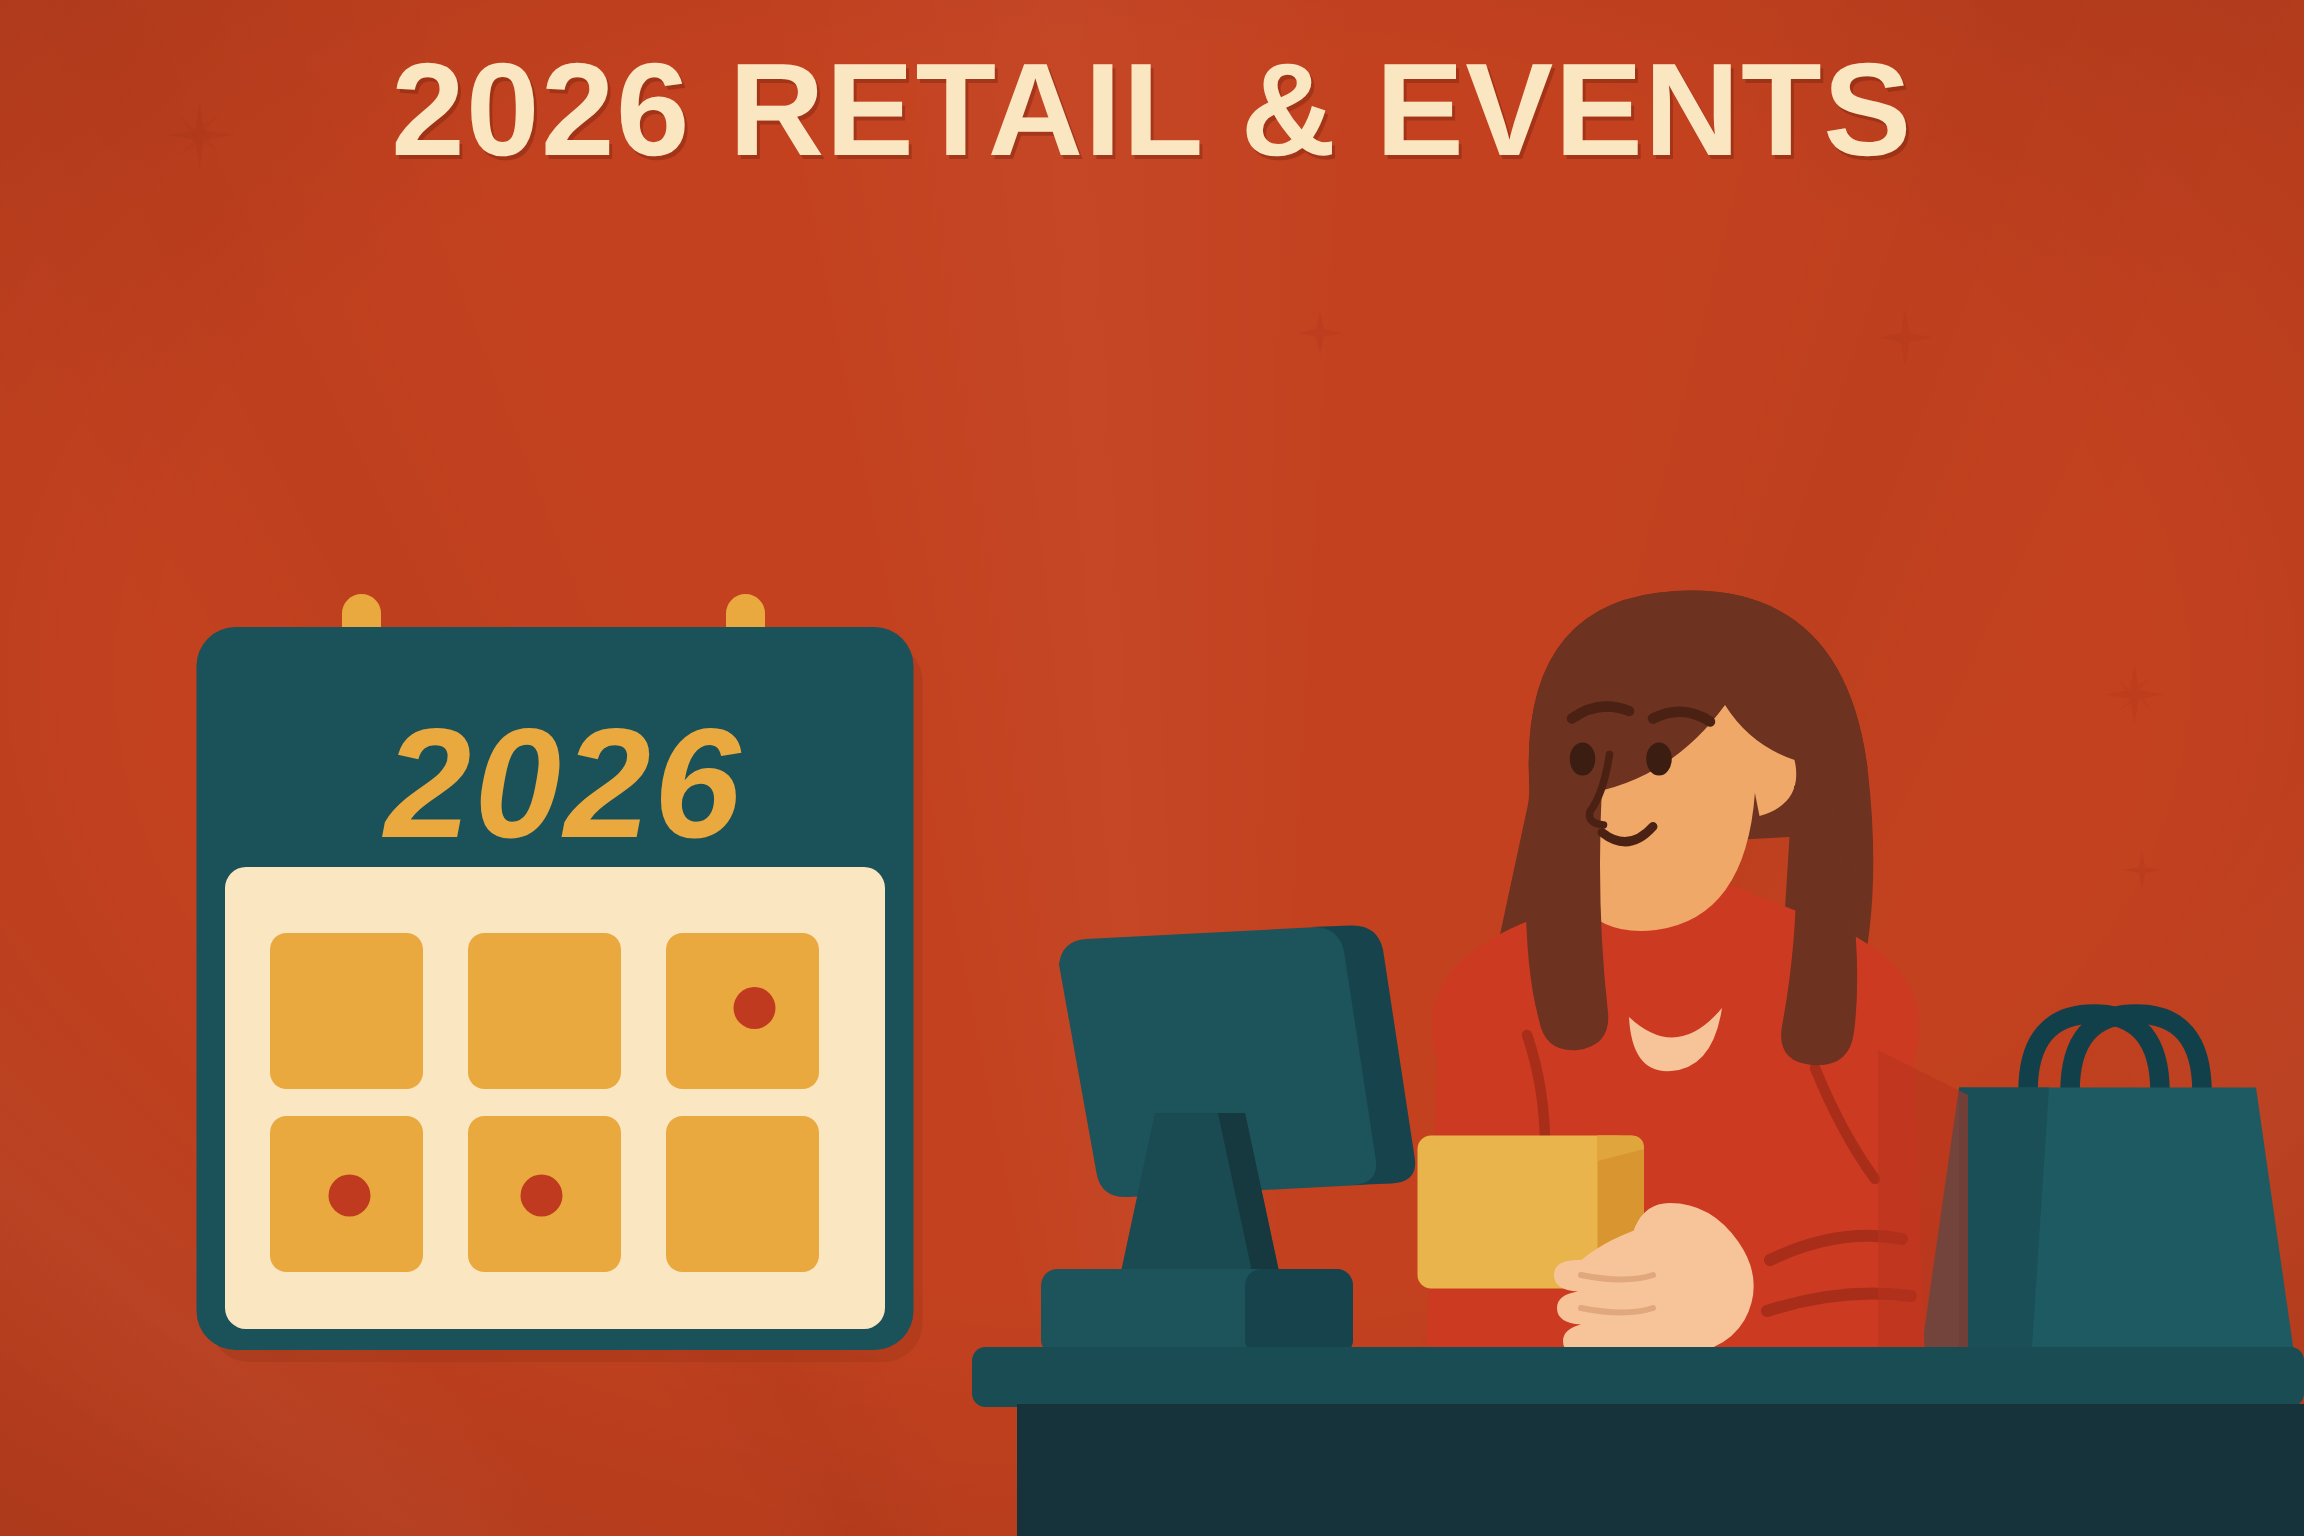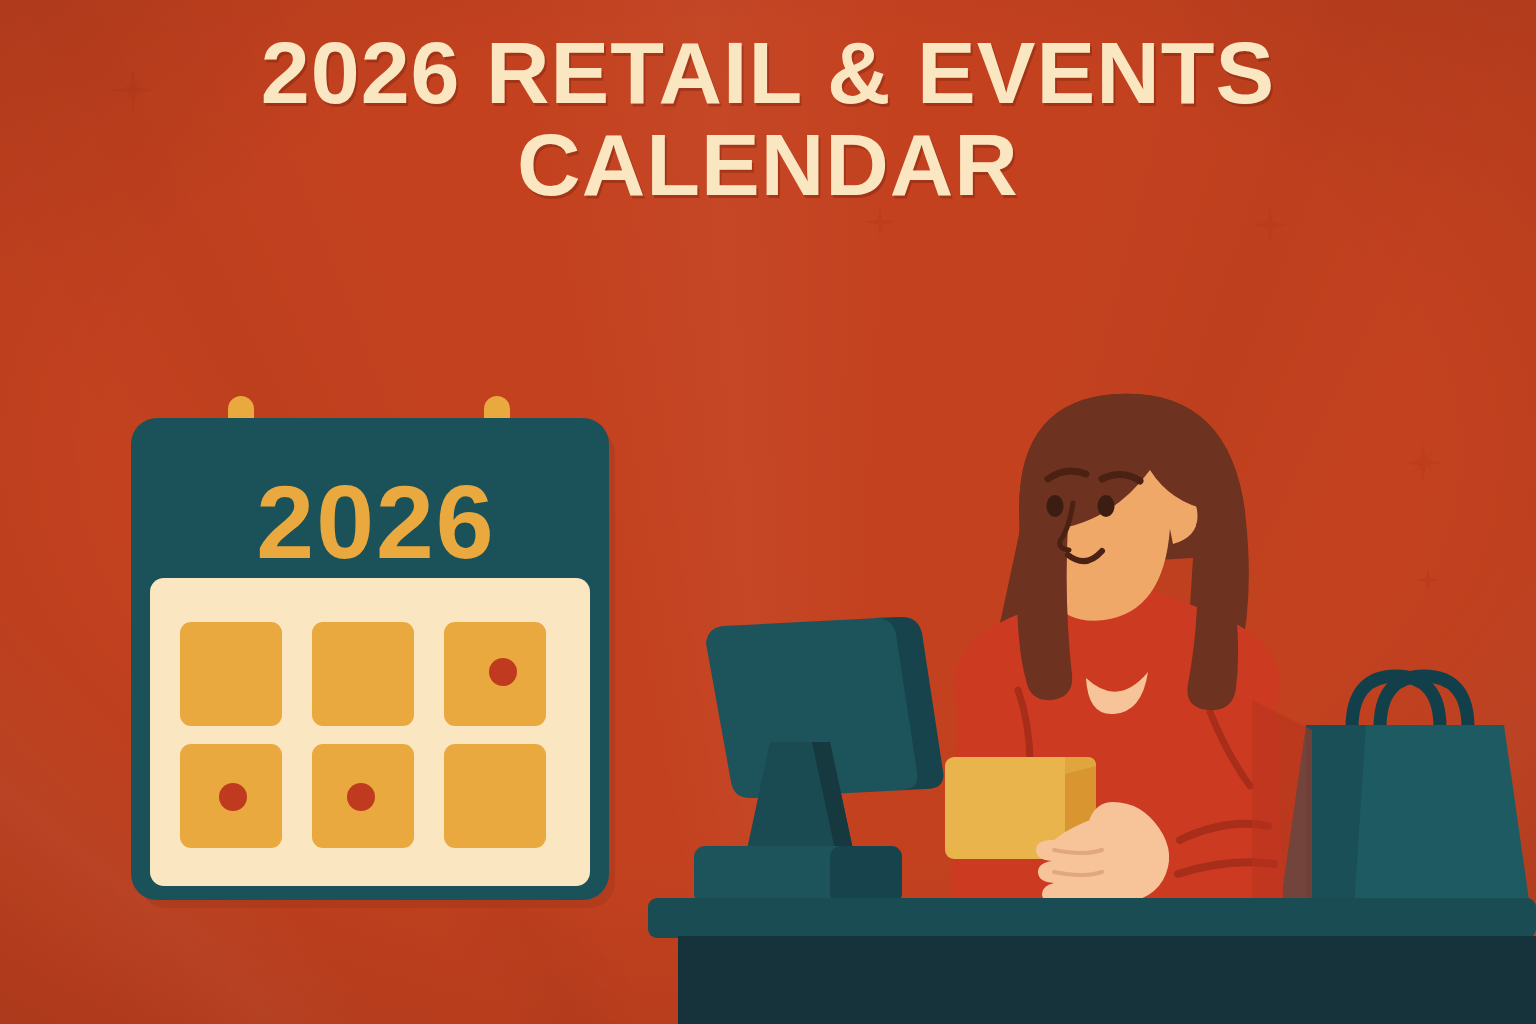--- a/index.html
+++ b/index.html
@@ -115,20 +115,21 @@
     letter-spacing: 1.2px;
     text-shadow: 1.5px 2px 0 rgba(90,22,8,0.26);
     white-space: nowrap;
   }
 
   
   .scene {
     position: absolute;
     inset: 0;
     z-index: 4;
+    font-style: italic;
   }
   .scene svg { display: block; width: 1536px; height: 1024px; }
 </style>
 </head>
 <body>
 
 <div id="poster">
 
   <div class="bg-base"></div>
   <div class="bg-rays"></div>
@@ -151,21 +152,20 @@
     <path d="M15 0 L17.5 12.5 L30 15 L17.5 17.5 L15 30 L12.5 17.5 L0 15 L12.5 12.5 Z" fill="#b0371a"></path>
   </svg>
   <svg class="sparkle" style="left:1415px;top:567px;" width="26" height="26" viewBox="0 0 26 26">
     <path d="M13 0 L15 11 L26 13 L15 15 L13 26 L11 15 L0 13 L11 11 Z" fill="#b0371a"></path>
   </svg>
 
   <div class="bg-vignette"></div>
 
   <div class="headline">
     <div class="title-line l1">2026 RETAIL &amp; EVENTS</div>
-    <div class="title-line l2">CALENDAR</div>
   </div>
 
   <div class="scene">
   <svg viewBox="0 0 1536 1024" xmlns="http://www.w3.org/2000/svg">
     <defs>
       <clipPath id="clipPoster">
             <rect x="0" y="0" width="1536" height="1024"></rect>
           </clipPath>
       <clipPath id="clipBody">
         <path d="M955 700 q-20 -60 55 -92 l80 -32 h160 l80 32 q78 32 58 92 l10 226 h-452 Z"></path>

